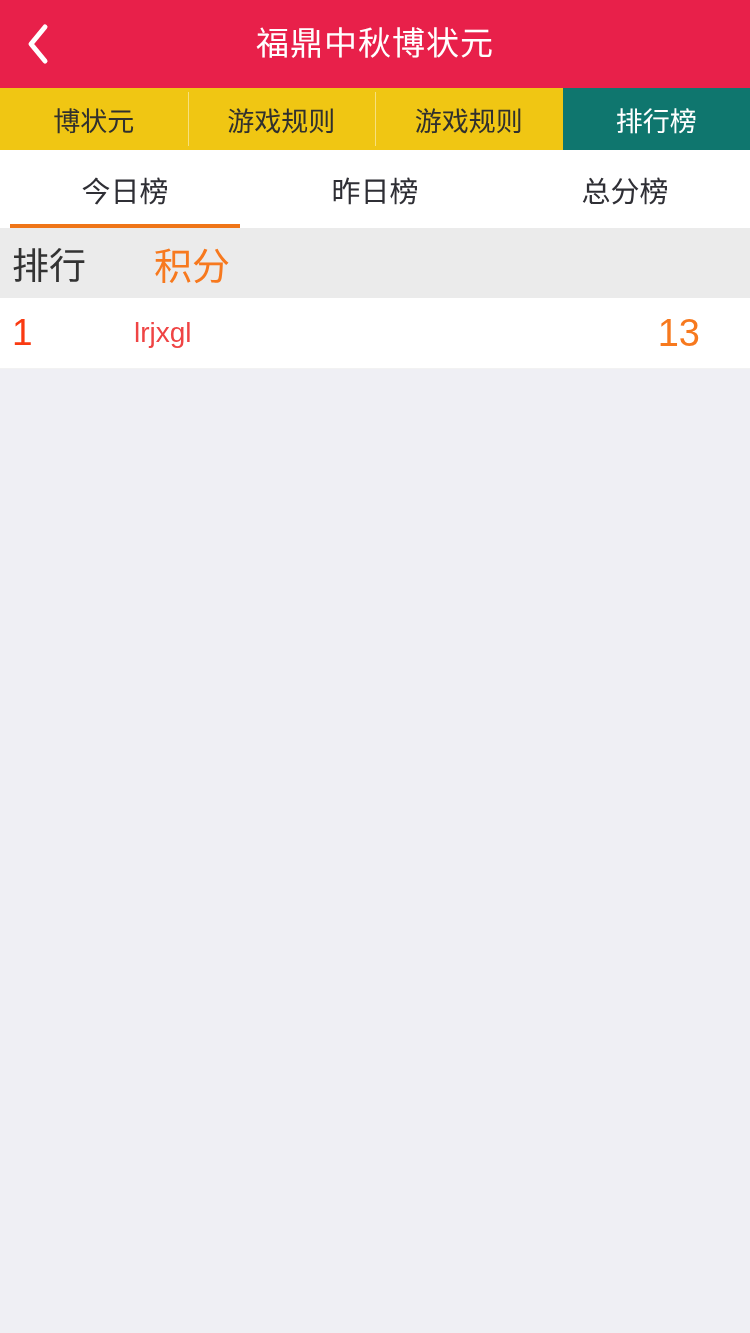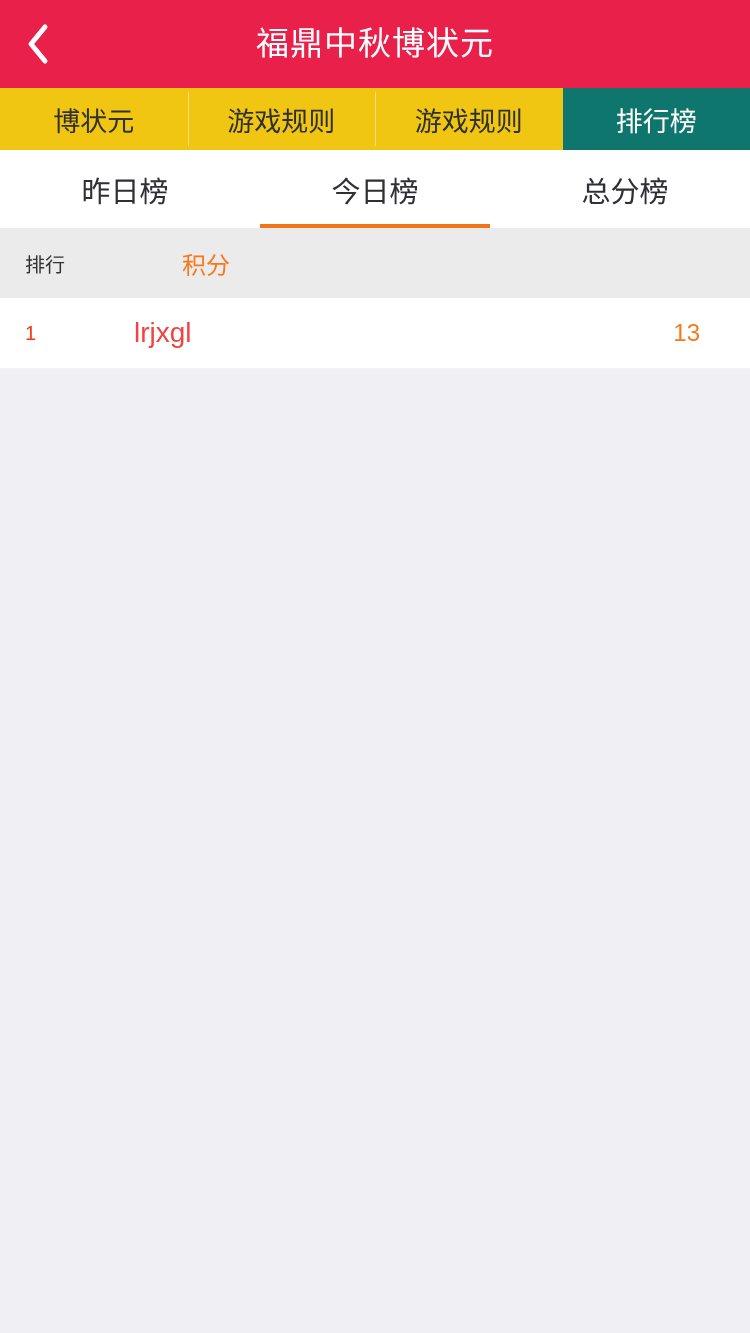--- a/index.html
+++ b/index.html
@@ -137,36 +137,36 @@
   }
   .trow {
     height: 70px;
     background: #ffffff;
     display: flex;
     align-items: center;
     border-bottom: 1px solid #f2f2f2;
   }
   .col-rank {
     flex: 0 0 120px;
-    padding-left: 25px;
+    padding-left: 12px;
     box-sizing: border-box;
-    font-size: 20px;
+    font-size: 37px;
   }
   .col-name {
     flex: 1 1 auto;
     padding-left: 14px;
     box-sizing: border-box;
     font-size: 28px;
   }
   .col-score {
     flex: 0 0 160px;
     padding-right: 50px;
     box-sizing: border-box;
     text-align: right;
-    font-size: 24px;
+    font-size: 38px;
   }
   .thead .col-rank,
   .thead .col-name {
     color: #333333;
   }
   .thead .col-score {
     color: #f7791e;
   }
   .trow .col-rank {
     color: #fa3a11;
@@ -209,27 +209,27 @@
     </div>
     <div class="nav-tab">
       <span>游戏规则</span>
     </div>
     <div class="nav-tab active">
       <span>排行榜</span>
     </div>
   </div>
 
   <div class="subtabs">
-    <div class="subtab">
-      <span>昨日榜</span>
-
-    </div>
     <div class="subtab active">
       <span>今日榜</span>
       <span class="underline"></span>
+    </div>
+    <div class="subtab">
+      <span>昨日榜</span>
+
     </div>
     <div class="subtab">
       <span>总分榜</span>
 
     </div>
   </div>
 
   <div class="table">
     <div class="thead">
       <div class="col-rank">排行</div>

